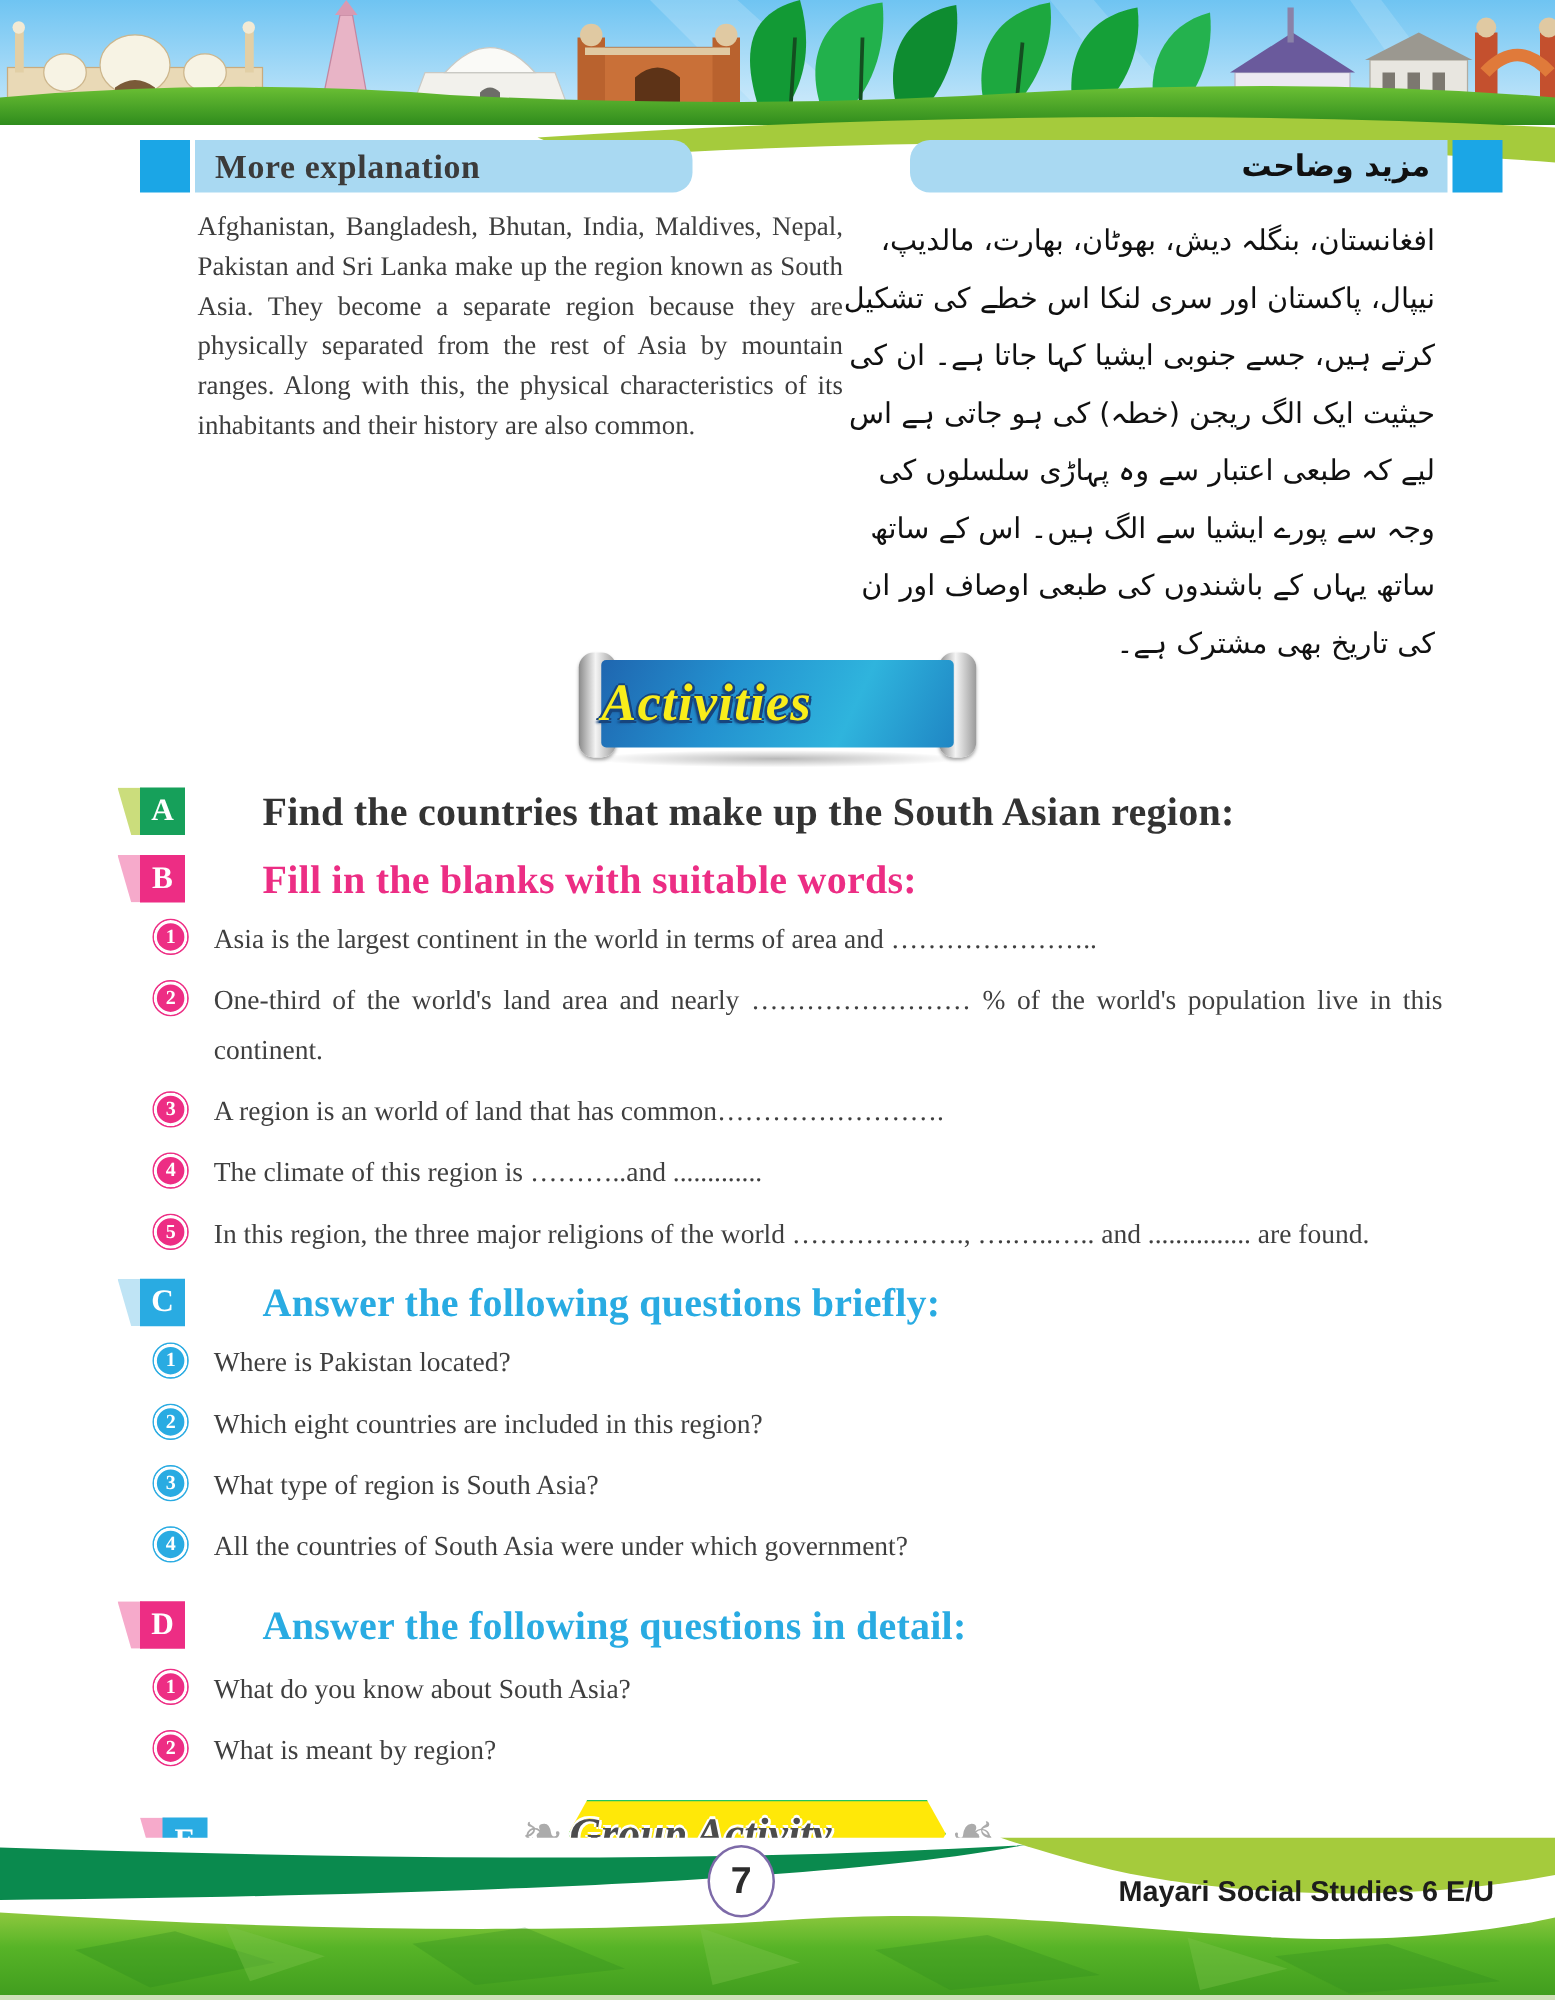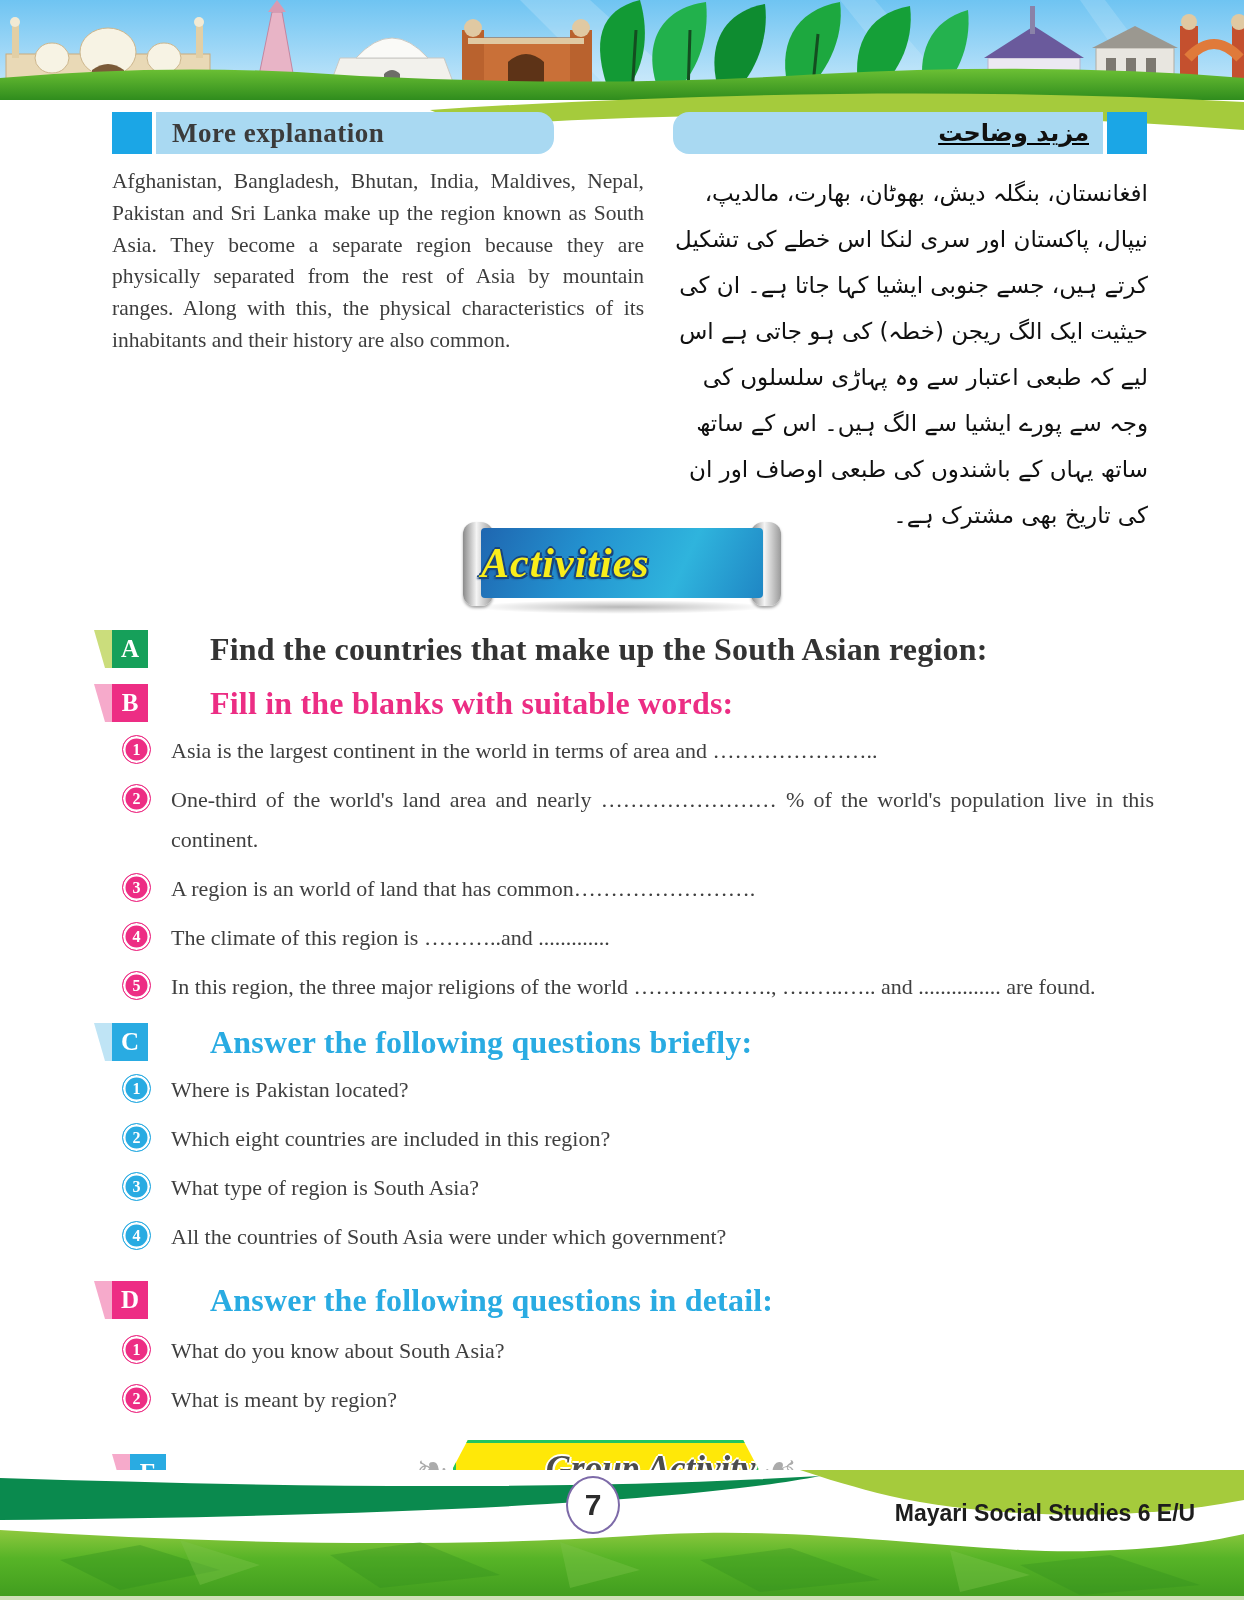--- a/index.html
+++ b/index.html
@@ -18,28 +18,28 @@
   .content{position:absolute;left:0;top:112px;width:1244px;}
 
   .headers-row{display:flex;align-items:flex-start;}
   .hdr-left{display:flex;margin-left:112px;}
   .hdr-sq{width:40px;height:42px;background:#1ba6e6;}
   .hdr-bar-left{
     width:398px;height:42px;background:#a9d9f2;margin-left:4px;
     border-radius:0 16px 16px 0;display:flex;align-items:center;text-align:right;
   }
   .hdr-bar-left span{font-size:27px;font-weight:bold;color:#3b3b3b;padding-left:16px;letter-spacing:.5px;}
-  .hdr-right{display:flex;margin-left:auto;margin-right:97px;text-decoration:underline;}
+  .hdr-right{display:flex;margin-left:auto;margin-right:42px;}
   .hdr-bar-right{
     width:430px;height:42px;background:#a9d9f2;margin-right:4px;
     border-radius:16px 0 0 16px;display:flex;align-items:center;justify-content:flex-end;
   }
   .hdr-bar-right span{font-size:24px;font-weight:bold;color:#101010;padding-right:14px;font-family:"DejaVu Sans",sans-serif;}
 
-  .two-col{display:flex;margin-top:12px;}
+  .two-col{display:flex;margin-top:12px;margin-left:46px;}
   .en-body{
     margin:0 0 0 112px;width:532px;font-size:21.5px;line-height:31.8px;
     color:#3d3d3d;text-align:justify;
   }
   .ur-body{
     margin:4px 96px 0 auto;width:488px;font-size:23px;line-height:46px;
     color:#101010;text-align:right;direction:rtl;font-family:"DejaVu Sans",sans-serif;
   }
 
   
@@ -96,22 +96,22 @@
   .item.nj p{text-align:left;}
 
   
   .e-row{position:relative;height:70px;margin-top:18px;}
   .e-row .badge{position:absolute;left:130px;top:16px;}
   .ga-wrap{position:absolute;left:50%;top:2px;transform:translateX(-54%);display:flex;align-items:center;gap:4px;}
   .flourish{font-size:40px;color:#ababab;line-height:1;font-family:"DejaVu Sans",sans-serif;}
   .ga-banner{
     width:300px;height:52px;background:#ffe808;
     clip-path:polygon(0 50%,5% 0,95% 0,100% 50%,95% 100%,5% 100%);
-    display:flex;align-items:center;justify-content:flex-end;
-    border:3px solid #22c55e;
+    display:flex;align-items:center;justify-content:flex-start;
+    border:1px solid #22c55e;
   }
   .ga-banner span{
     font-size:35px;font-weight:bold;font-style:italic;color:#4c4c4c;
     text-shadow:-2px 0 #fff,2px 0 #fff,0 -2px #fff,0 2px #fff,2px 2px #fff;
   }
   .e-para{margin:10px 110px 0 163px;font-size:22.5px;line-height:40px;color:#3d3d3d;text-align:justify;}
 
   
   .footer{position:absolute;left:0;top:1470px;width:1244px;height:130px;}
   .footer svg{display:block;width:1244px;height:130px;}

